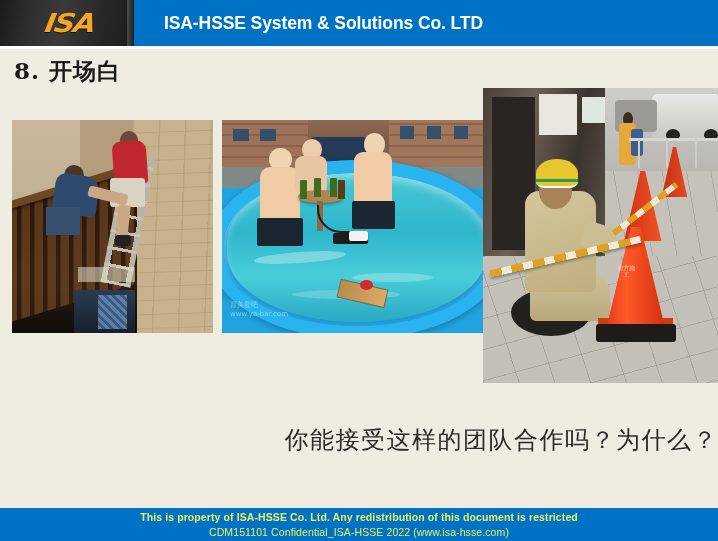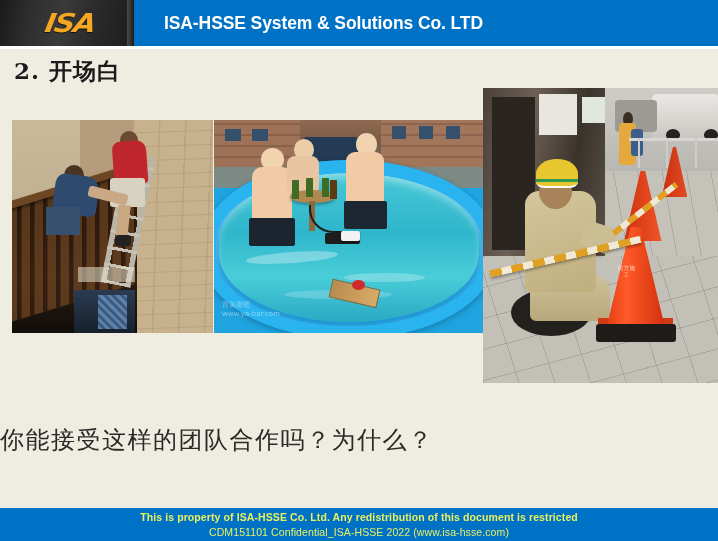--- a/index.html
+++ b/index.html
@@ -123,21 +123,21 @@
   .p1-man-blue-pants { position:absolute; left:17%; top:41%; width:17%; height:13%;
       background:#37506e; }
   .p1-sign { position:absolute; left:33%; top:69%; width:28%; height:7%;
       background:rgba(230,225,205,.55); }
   .p1-door { position:absolute; left:31%; top:80%; width:30%; height:20%;
       background:linear-gradient(180deg,#2b3c52,#16202c); }
   .p1-door-glass { position:absolute; left:43%; top:82%; width:14%; height:16%;
       background:repeating-linear-gradient(45deg,#5d7fa8 0 3px,#3a5a80 3px 6px); }
 
   
-  .photo-pool { left: 214px; top: 120px; width: 270px; height: 213px;
+  .photo-pool { left: 222px; top: 120px; width: 270px; height: 213px;
       background:#1fa4e0; }
   .p2-bg { position:absolute; left:0; top:0; width:100%; height:26%;
       background:linear-gradient(180deg,#8f6a52 0%,#7a5a46 40%,#6d7a72 100%); }
   .p2-bldg { position:absolute; left:0; top:0; width:32%; height:22%;
       background:repeating-linear-gradient(0deg,#9d7258 0 9px,#8a6149 9px 11px); }
   .p2-bldg2 { position:absolute; left:62%; top:0; width:38%; height:22%;
       background:repeating-linear-gradient(0deg,#a1765a 0 9px,#8d6450 9px 11px); }
   .p2-win { position:absolute; background:#35506b; }
   .p2-van { position:absolute; left:33%; top:8%; width:22%; height:12%;
       background:#253a55; border-radius:4px 8px 2px 2px; }
@@ -267,21 +267,21 @@
   .p3-cone3 { position:absolute; left:76%; top:20%; width:11%; height:17%;
       background:linear-gradient(90deg,#c82d10,#e34c22);
       clip-path: polygon(44% 0%, 56% 0%, 100% 100%, 0% 100%); }
   .p3-cone-text { position:absolute; left:57%; top:60%; width:8%;
       color:rgba(255,235,220,.75); font-size:6px; line-height:1.1; text-align:center; }
 
   
   .caption {
     position: absolute;
     left: 0; right: 0; top: 424px;
-    text-align: left;
+    text-align: right;
     font-size: 24px;
     color: #2a2a28;
     font-family: Liberation Serif, serif;
     letter-spacing: 1.5px;
     white-space: nowrap;
   }
 
   
   .footer {
     position: absolute; left: 0; top: 508px;
@@ -307,21 +307,21 @@
 <div class="header">
   <div class="header-logo-block">
     <span class="logo-text">ISA</span>
   </div>
   <div class="header-title-block">
     <span class="hdr-en">ISA-HSSE  System &amp; Solutions Co. LTD</span>
   </div>
 </div>
 <div class="header-bottom-rule"></div>
 
-<div class="slide-title">2. 开场白</div>
+<div class="slide-title">8. 开场白</div>
 
 <div class="photo photo-stairs">
   <div class="p1-wall-left"></div>
   <div class="p1-wall-right"></div>
   <div class="p1-wall-right2"></div>
   <div class="p1-dark"></div>
   <div class="p1-rail">
     <div class="p1-rail-bars"></div>
   </div>
   <div class="p1-rail-top"></div>

